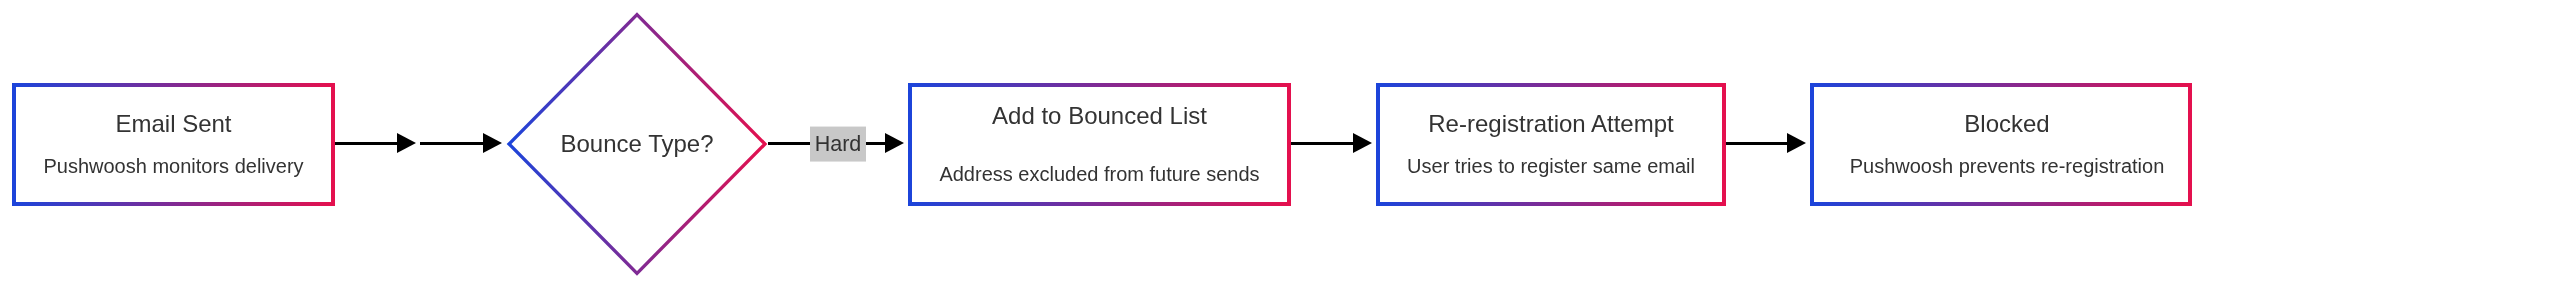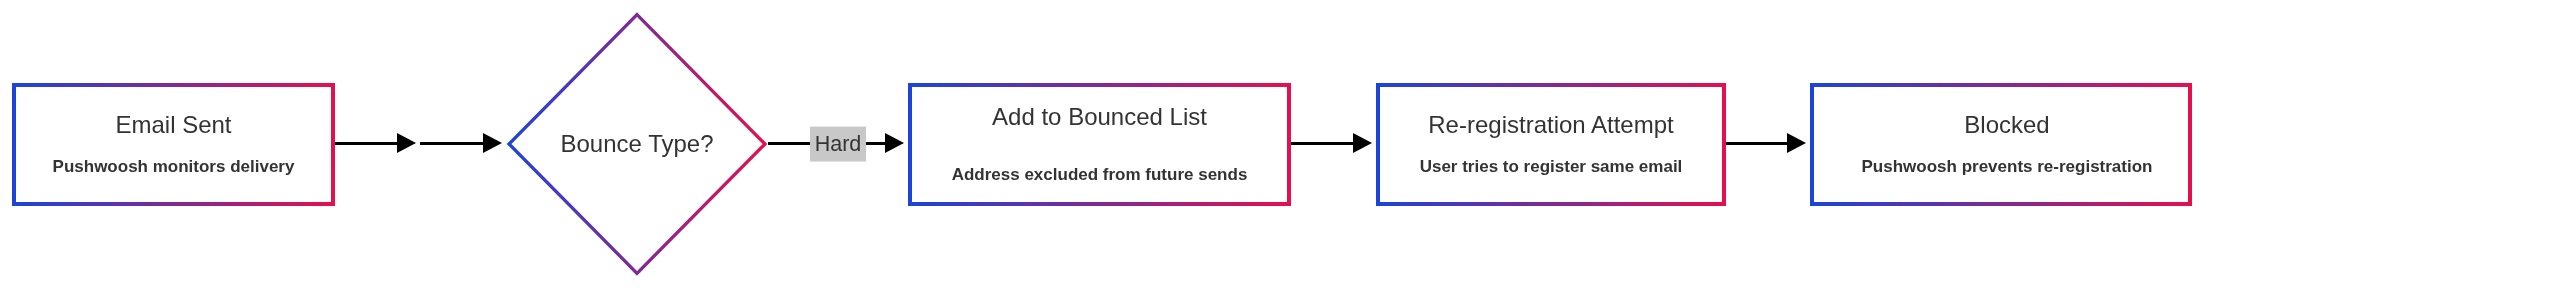--- a/index.html
+++ b/index.html
@@ -37,25 +37,24 @@
     gap: 18px;
     text-align: center;
   }
   .node-title {
     font-size: 24px;
     line-height: 1.15;
     color: var(--color-text, #333333);
     white-space: nowrap;
   }
   .node-subtitle {
-    font-size: 17px;
+    font-size: 20px;
     line-height: 1.15;
     color: var(--color-text, #333333);
     white-space: nowrap;
-    font-weight: bold;
   }
 
   
   .arrow {
     position: relative;
     height: 27px;
     flex: 0 0 auto;
     text-align: right;
   }
   .arrow-line {

